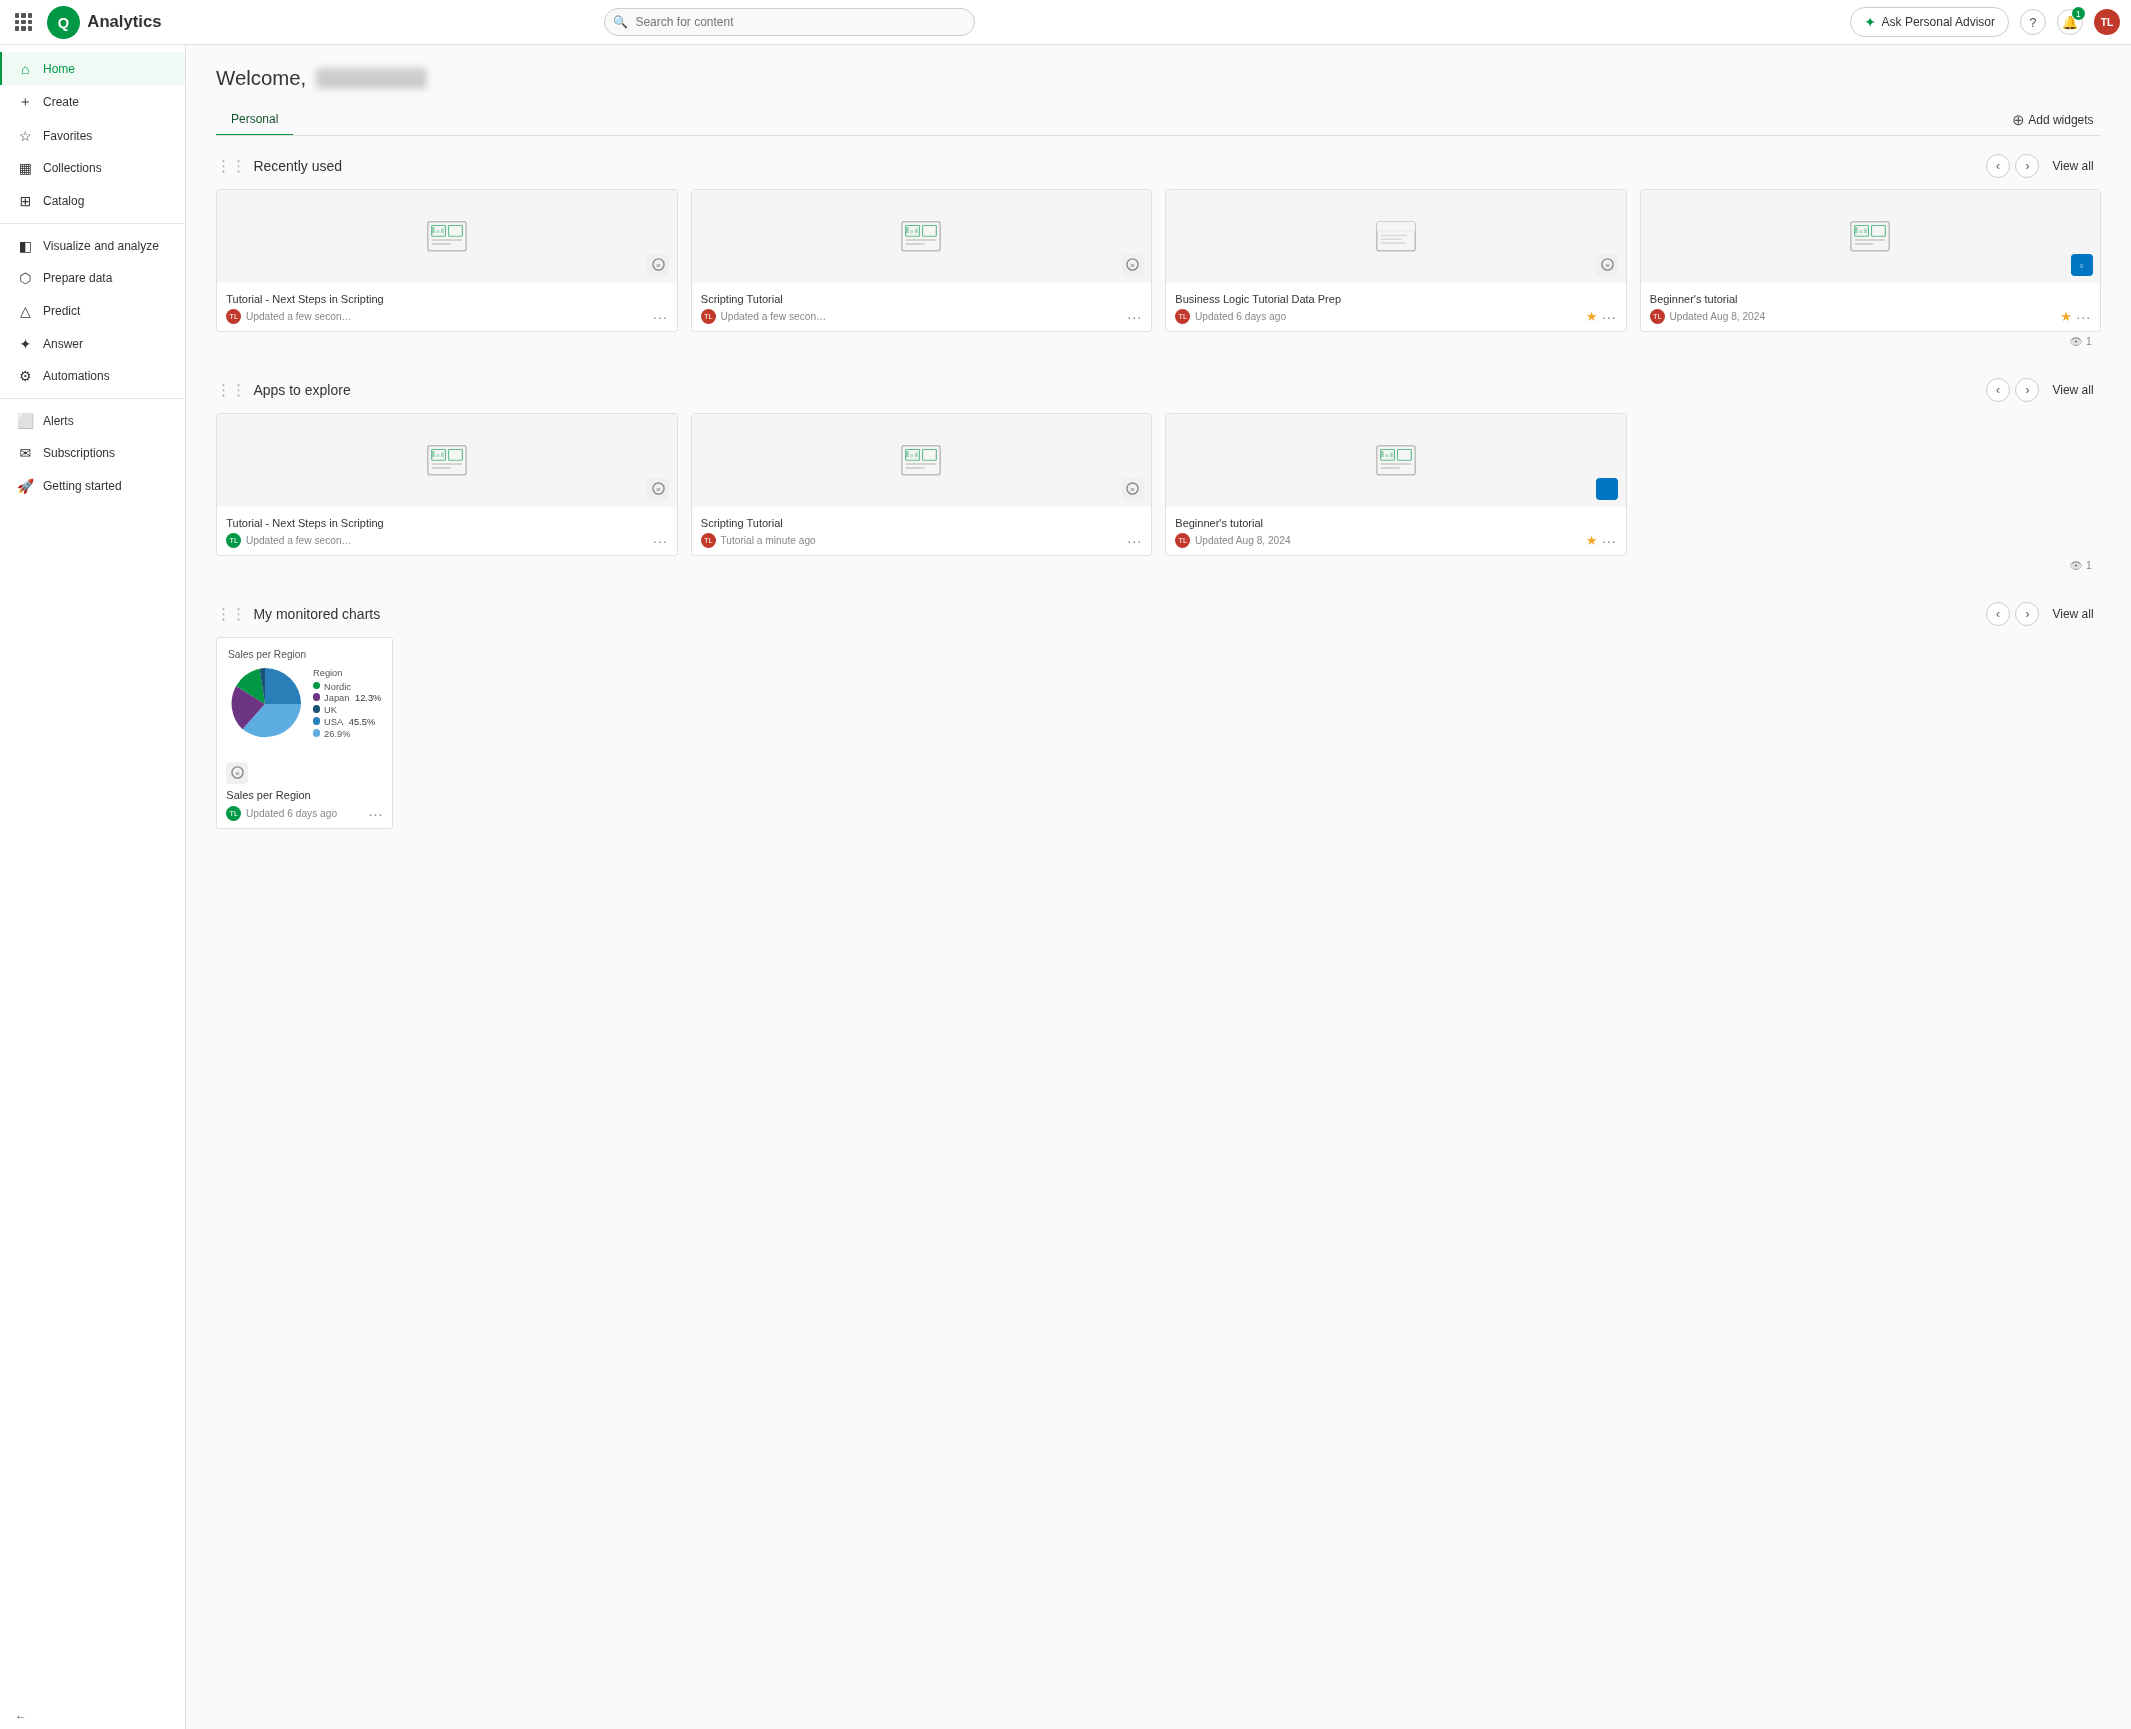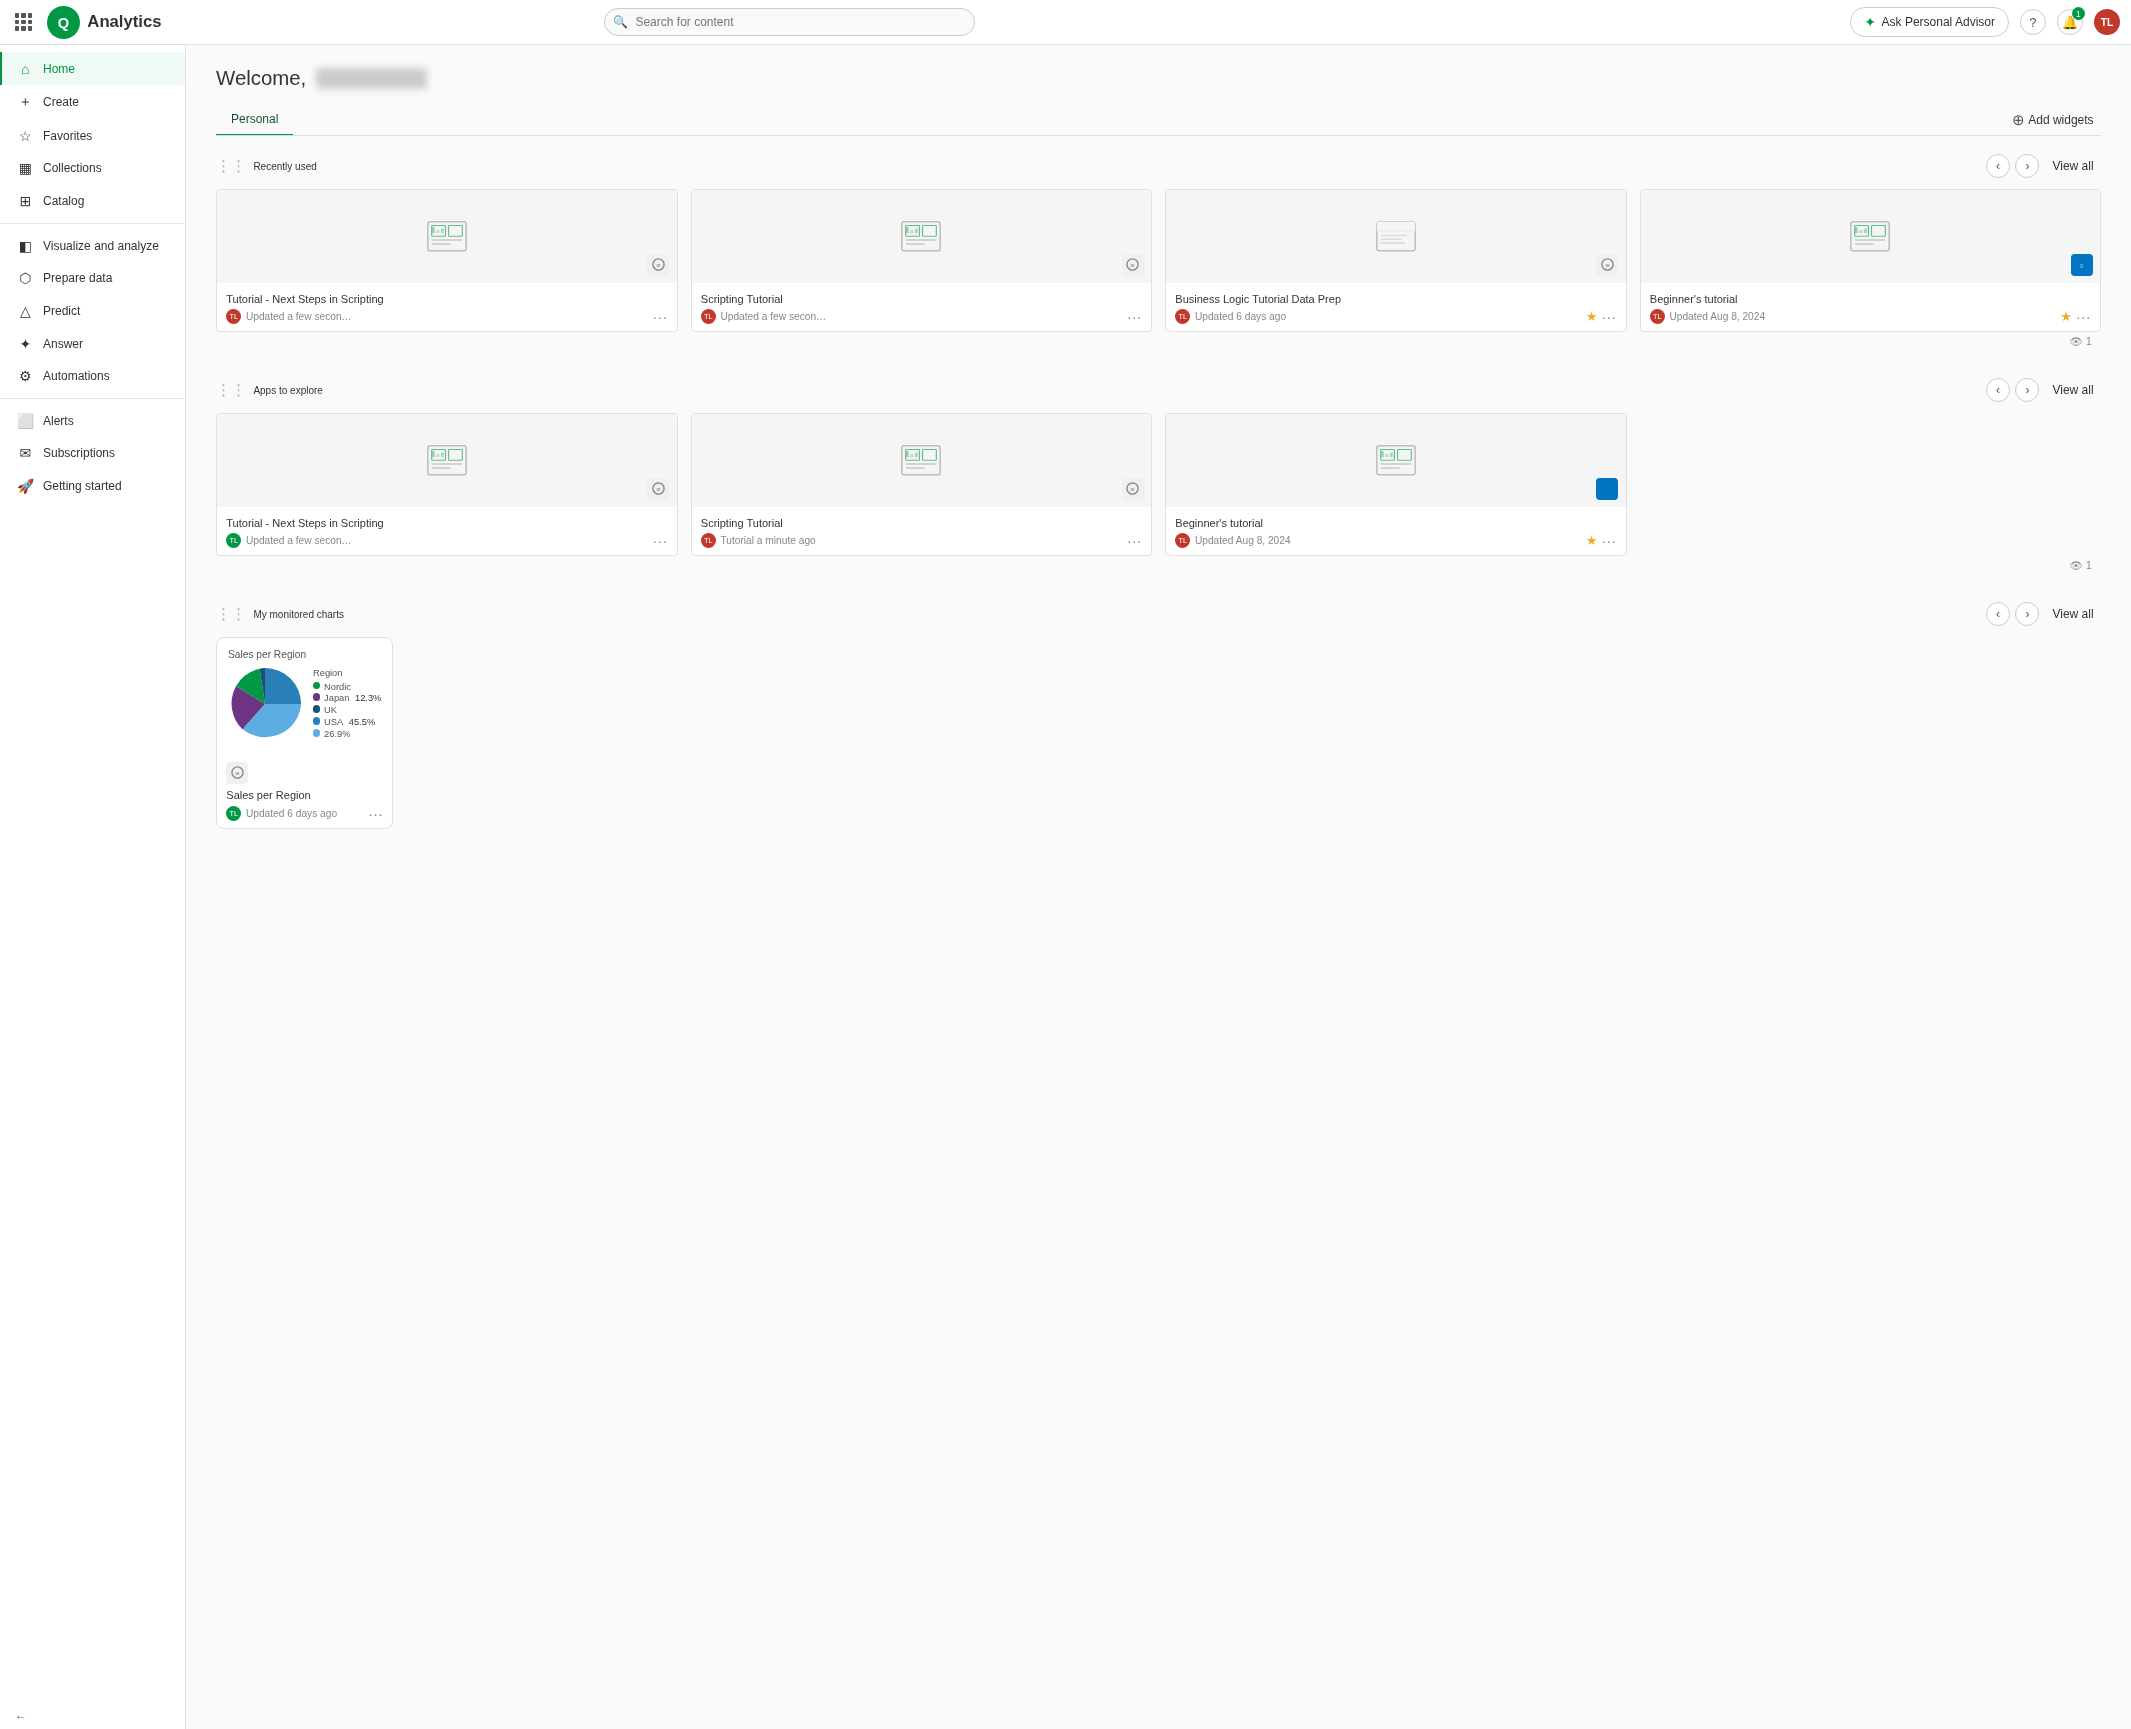--- a/index.html
+++ b/index.html
@@ -48,21 +48,21 @@
     .tab { padding: 7.4px 15px; cursor: pointer; font-size: 12px; color: #555; border-bottom: 1.9px solid transparent; }
     .tab.active { color: #14532d; border-bottom-color: #009845; font-weight: 500; }
     .add-widgets-btn { display: flex; align-items: center; gap: 3.7px; font-size: 12px; color: #333; cursor: pointer; padding: 3.7px 7.4px; border: none; background: none; }
     .add-widgets-btn .plus { font-size: 15px; color: #555; }
 
     
     .section { margin-bottom: 26px; }
     .section-header { display: flex; align-items: center; justify-content: space-between; margin-bottom: 11px; }
     .section-title-wrap { display: flex; align-items: center; gap: 7.4px; }
     .drag-dots { color: #aaa; font-size: 15px; cursor: grab; }
-    .section-title { font-size: 10px; font-weight: 500; color: #333; }
+    .section-title { font-size: 14px; font-weight: 500; color: #333; }
     .section-nav { display: flex; align-items: center; gap: 5.6px; }
     .nav-btn { width: 24px; height: 24px; border: 0.9px solid #ccc; border-radius: 50%; background: #fff; display: flex; align-items: center; justify-content: center; cursor: pointer; font-size: 12px; color: #555; }
     .view-all { font-size: 12px; color: #333; cursor: pointer; font-weight: 500; padding: 3.7px 7.4px; }
 
     
     .cards-grid { display: grid; grid-template-columns: repeat(4, 1fr); gap: 13px; }
     .cards-grid-3 { display: grid; grid-template-columns: repeat(4, 1fr); gap: 13px; }
     .app-card { background: #fff; border: 0.9px solid #e0e0e0; border-radius: 3.7px; overflow: hidden; cursor: pointer; }
     .card-preview { height: 93px; background: #f5f5f5; display: flex; align-items: center; justify-content: center; position: relative; }
     .card-type-icon { position: absolute; bottom: 7.4px; right: 7.4px; width: 22px; height: 22px; background: #f0f0f0; border-radius: 3.7px; display: flex; align-items: center; justify-content: center; font-size: 11px; }
@@ -73,21 +73,21 @@
     .card-meta-left { display: flex; align-items: center; gap: 4.6px; }
     .card-avatar { width: 15px; height: 15px; border-radius: 50%; background: #c0392b; color: #fff; font-size: 7.4px; display: flex; align-items: center; justify-content: center; flex-shrink: 0; }
     .card-avatar.green { background: #009845; }
     .card-updated { font-size: 10.2px; color: #888; white-space: nowrap; overflow: hidden; text-overflow: ellipsis; max-width: 111px; }
     .card-actions { display: flex; align-items: center; gap: 3.7px; }
     .card-star { color: #f5a623; font-size: 13px; cursor: pointer; }
     .card-more { color: #888; font-size: 15px; cursor: pointer; }
     .views-badge { display: flex; align-items: center; gap: 3.7px; justify-content: flex-end; font-size: 10.2px; color: #888; padding: 3.7px 9.3px 5.6px; }
 
     
-    .chart-card { background: #fff; border: 0.9px solid #e0e0e0; border-radius: 8px; overflow: hidden; cursor: pointer; max-width: 204px; }
+    .chart-card { background: #fff; border: 0.9px solid #e0e0e0; border-radius: 3px; overflow: hidden; cursor: pointer; max-width: 204px; }
     .chart-preview { padding: 11px; min-height: 111px; }
     .chart-label { font-size: 10.2px; color: #555; margin-bottom: 7.4px; font-weight: 500; }
 
     
     .main::-webkit-scrollbar { width: 7.4px; }
     .main::-webkit-scrollbar-track { background: #f0f0f0; }
     .main::-webkit-scrollbar-thumb { background: #ccc; border-radius: 3.7px; }
 
     
     .app-svg { width: 46px; height: 46px; opacity: 0.6; }

